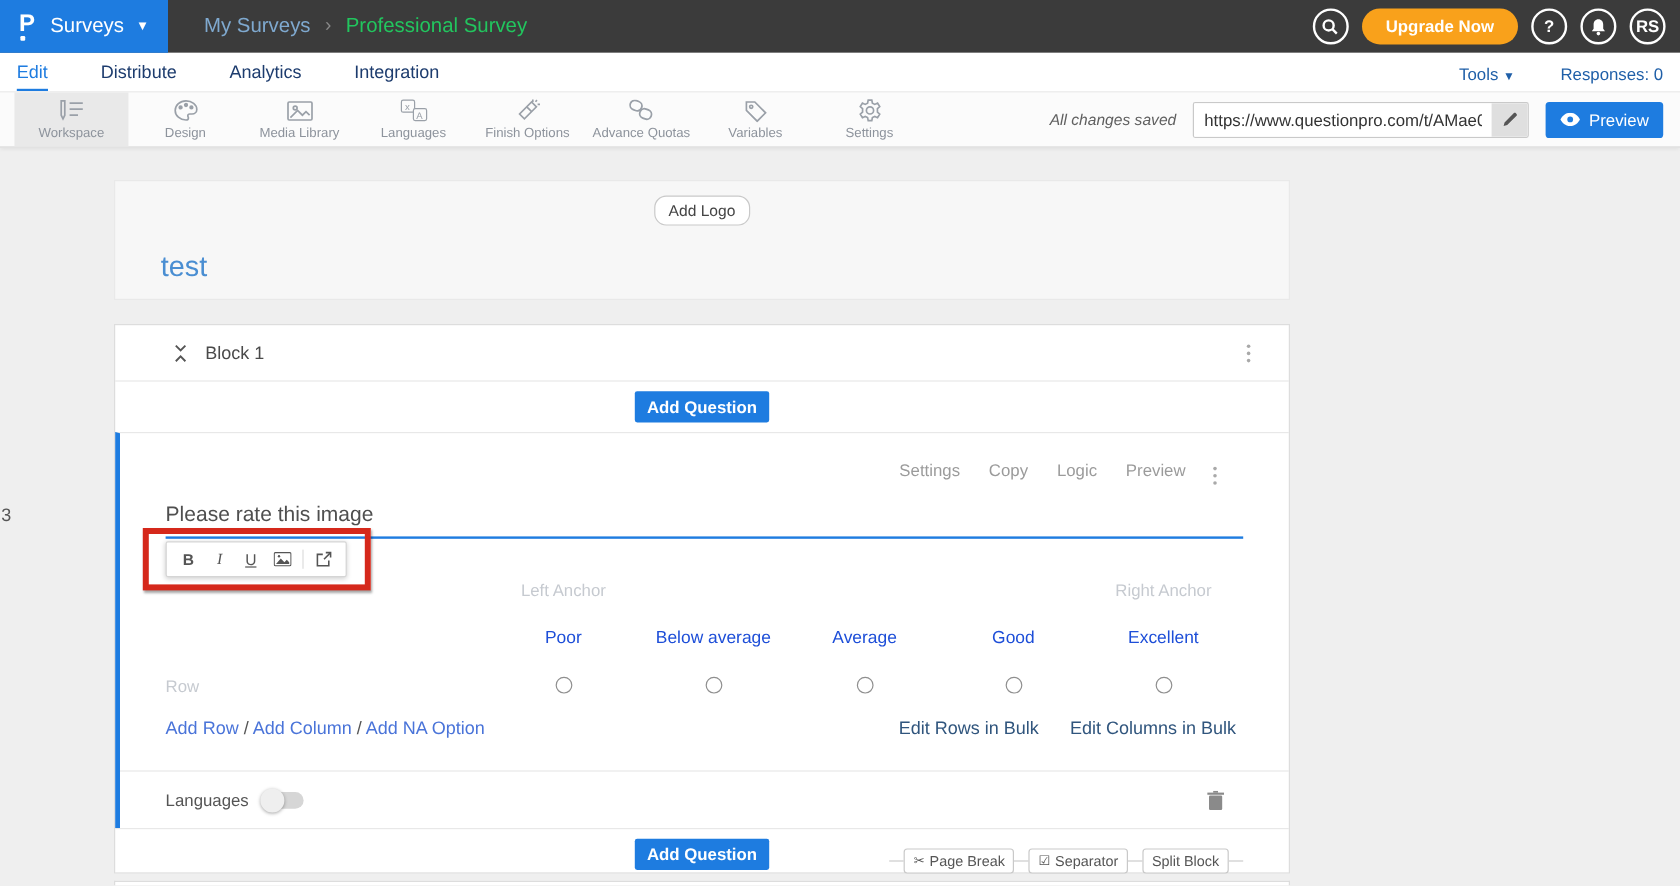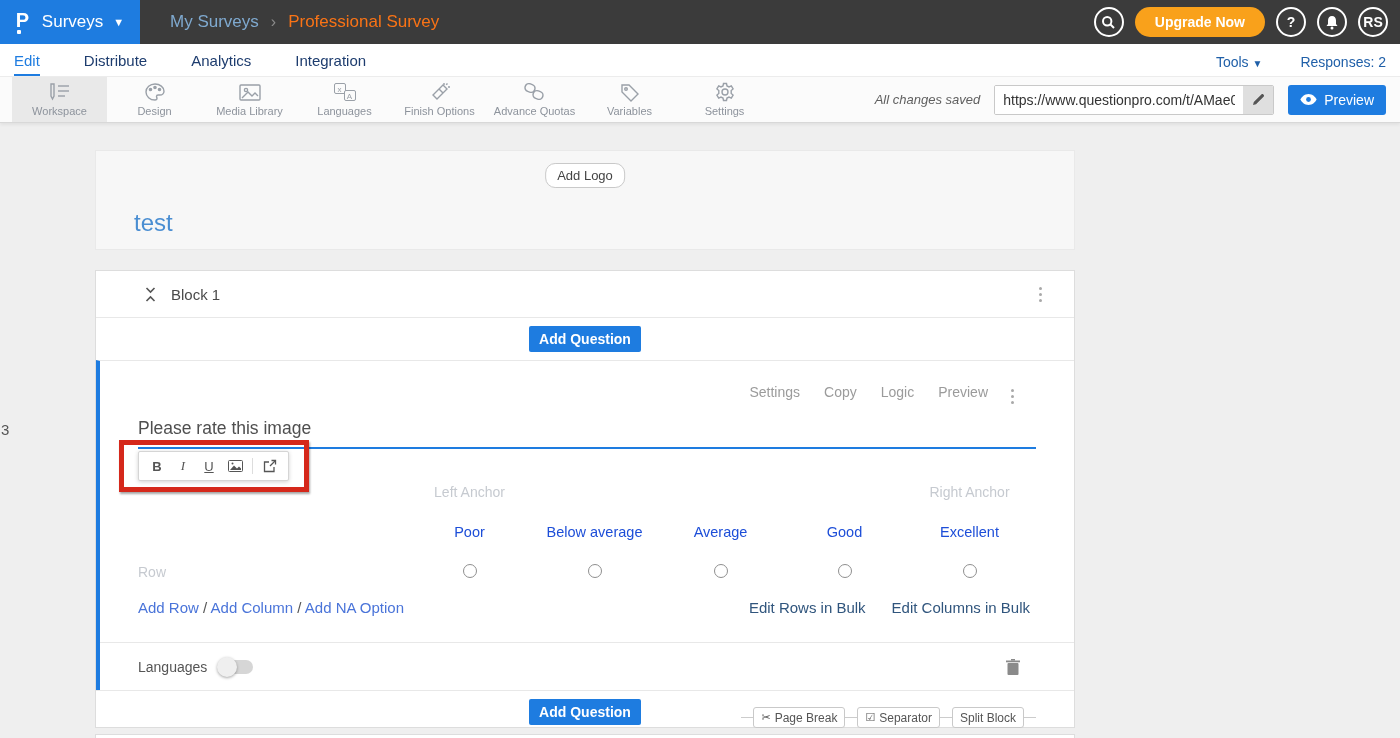--- a/index.html
+++ b/index.html
@@ -16,21 +16,21 @@
   
   .topbar { height:44px; background:#3b3b3b; display:flex; align-items:center; }
   .logo-box { width:140px; height:44px; background:#1e7ce0; display:flex; align-items:center; justify-content:center; gap:10px; cursor:pointer; }
   .logo-p { position:relative; width:16px; height:24px; color:#fff; font-weight:bold; font-size:20px; line-height:20px; }
   .logo-p .stem { position:absolute; left:1px; bottom:0; width:4px; height:4px; background:#fff; border-radius:1px; }
   .logo-box .product { color:#fff; font-size:17px; }
   .logo-box .caret { color:#fff; font-size:11px; }
   .breadcrumb { display:flex; align-items:center; gap:12px; margin-left:30px; font-size:17px; }
   .bc-parent { color:#7fa9cf; cursor:pointer; }
   .bc-sep { color:#8a8a8a; font-size:16px; }
-  .bc-current { color:#f97316; }
+  .bc-current { color:#22c55e; }
   .topbar-right { margin-left:auto; display:flex; align-items:center; gap:11px; margin-right:12px; }
   .circle-btn { width:30px; height:30px; border:2px solid #fff; border-radius:50%; display:flex; align-items:center; justify-content:center; color:#fff; font-size:14px; font-weight:bold; cursor:pointer; background:transparent; }
   .upgrade-btn { height:30px; padding:0 20px; background:#f9a11b; border:none; border-radius:16px; color:#fff; font-weight:bold; font-size:14px; cursor:pointer; font-family:inherit; }
 
   
   .navbar { height:32px; background:#fff; display:flex; align-items:flex-end; padding:0 14px;gap:47px; }
   .nav-tabs { display:flex; gap:44px; }
   .nav-tab { font-size:15px; color:#1d3c6e; padding-bottom:5px; cursor:pointer; }
   .nav-tab.active { color:#1e7ce0; border-bottom:2px solid #1e7ce0; }
   .nav-right { margin-left:auto; display:flex; gap:38px; align-items:center; padding-bottom:6px; }
@@ -151,21 +151,21 @@
 
 <div class="navbar">
   <div class="nav-tabs">
     <span class="nav-tab active">Edit</span>
     <span class="nav-tab">Distribute</span>
     <span class="nav-tab">Analytics</span>
     <span class="nav-tab">Integration</span>
   </div>
   <div class="nav-right">
     <span class="item"><span>Tools</span> <span style="font-size:10px;">▼</span></span>
-    <span class="item">Responses: 2</span>
+    <span class="item">Responses: 0</span>
   </div>
 </div>
 
 <div class="toolbar">
   <div class="tb-item active">
     <span class="tb-icon">
       <svg width="22" height="18" viewBox="0 0 22 18" fill="none" stroke="#9aa0a8" stroke-width="1.4">
           <path d="M5 1 L5 13 L3.5 16 L2 13 L2 1 Z"></path>
           <line x1="9" y1="3" x2="20" y2="3"></line>
           <line x1="9" y1="8" x2="20" y2="8"></line>

